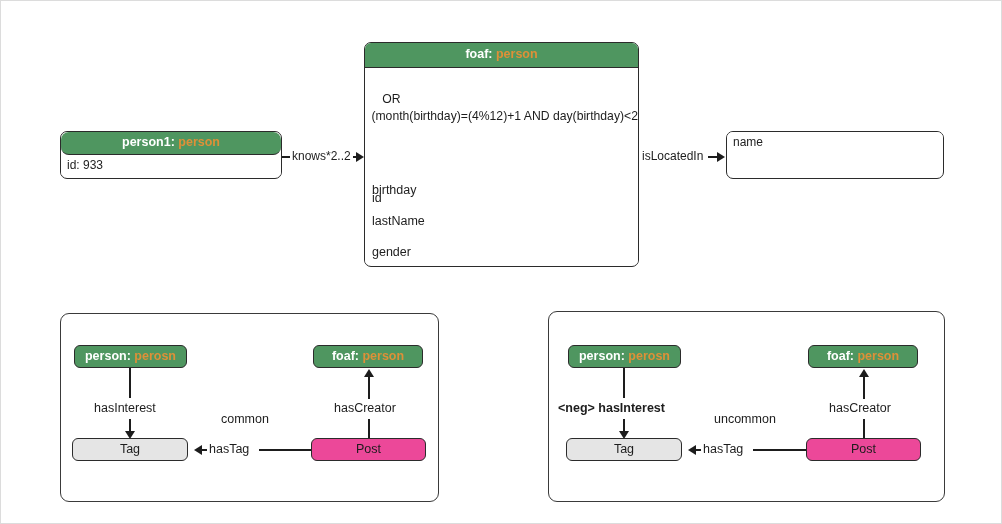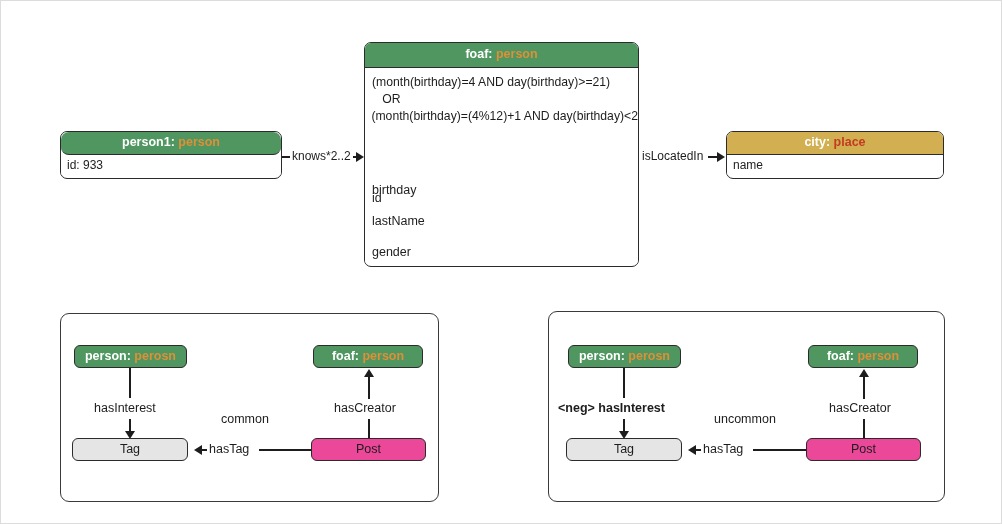--- a/index.html
+++ b/index.html
@@ -209,40 +209,35 @@
   <div class="edge-label" style="left:291px; top:148px;">knows*2..2</div>
   <div class="hline" style="left:352px; top:155px; width:4px;"></div>
   <div class="arrow-right" style="left:355px; top:151px;"></div>
 
   <div class="node" id="node-foaf-person">
     <div class="node-header green">
       <span class="hdr-prefix">foaf:</span>
       <span class="hdr-type-orange">person</span>
     </div>
     <div class="node-body">
-      <div class="cond-block" style="top:6px;">(month(birthday)=4 AND day(birthday)&gt;=21)</div>
       <div class="cond-block" style="top:23px;">   OR</div>
       <div class="cond-block" style="top:40px; left:3px;"> (month(birthday)=(4%12)+1 AND day(birthday)&lt;22)</div>
 
       <div class="attr-abs" style="top:82px;margin-top:41px;">id</div>
       <div class="attr-abs" style="top:115px;">birthday</div>
       <div class="attr-abs" style="top:146px;">lastName</div>
       <div class="attr-abs" style="top:177px;">gender</div>
     </div>
   </div>
 
   <div class="edge-label" style="left:641px; top:148px;">isLocatedIn</div>
   <div class="hline" style="left:707px; top:155px; width:11px;"></div>
   <div class="arrow-right" style="left:716px; top:151px;"></div>
 
   <div class="node" id="node-city">
-    <div class="node-header gold">
-      <span class="hdr-prefix">city:</span>
-      <span class="hdr-type-red">place</span>
-    </div>
     <div class="node-body">
       <div class="attr-row">name</div>
     </div>
   </div>
 
   <div class="panel" id="panel-common">
 
     <div class="pill green" style="left:13px; top:31px; width:113px;">
       <span class="hdr-prefix">person:</span>
       <span class="hdr-type-orange">perosn</span>

